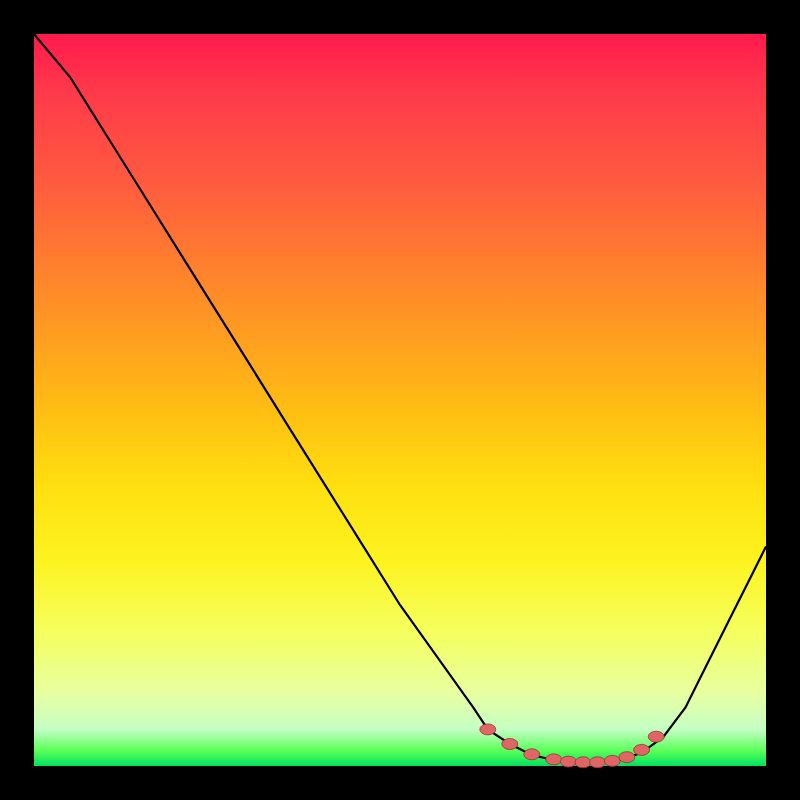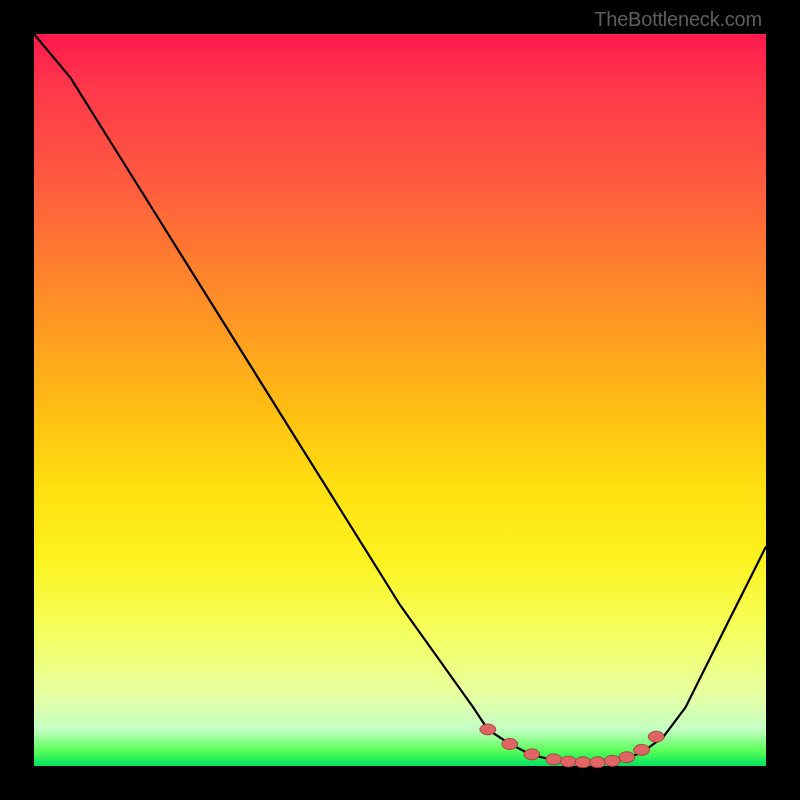--- a/index.html
+++ b/index.html
@@ -68,14 +68,13 @@
           <ellipse class="bead" cx="534.4" cy="727.6" rx="8" ry="5.5"></ellipse>
           <ellipse class="bead" cx="549.0" cy="728.3" rx="8" ry="5.5"></ellipse>
           <ellipse class="bead" cx="563.6" cy="728.3" rx="8" ry="5.5"></ellipse>
           <ellipse class="bead" cx="578.3" cy="726.9" rx="8" ry="5.5"></ellipse>
           <ellipse class="bead" cx="592.9" cy="723.2" rx="8" ry="5.5"></ellipse>
           <ellipse class="bead" cx="607.6" cy="715.9" rx="8" ry="5.5"></ellipse>
           <ellipse class="bead" cx="622.2" cy="702.7" rx="8" ry="5.5"></ellipse>
         </g>
     </svg>
   </div>
-  <div class="credit">TheBottleneck.com</div>
 </div>
 
 </body></html>

